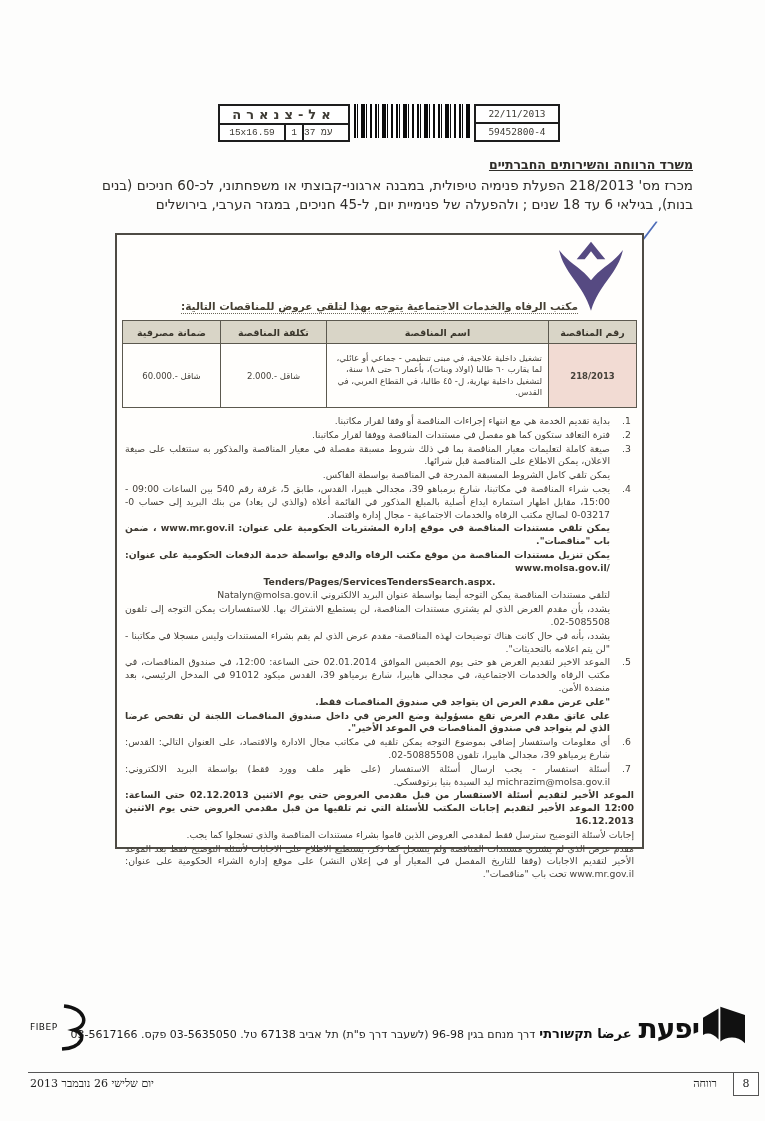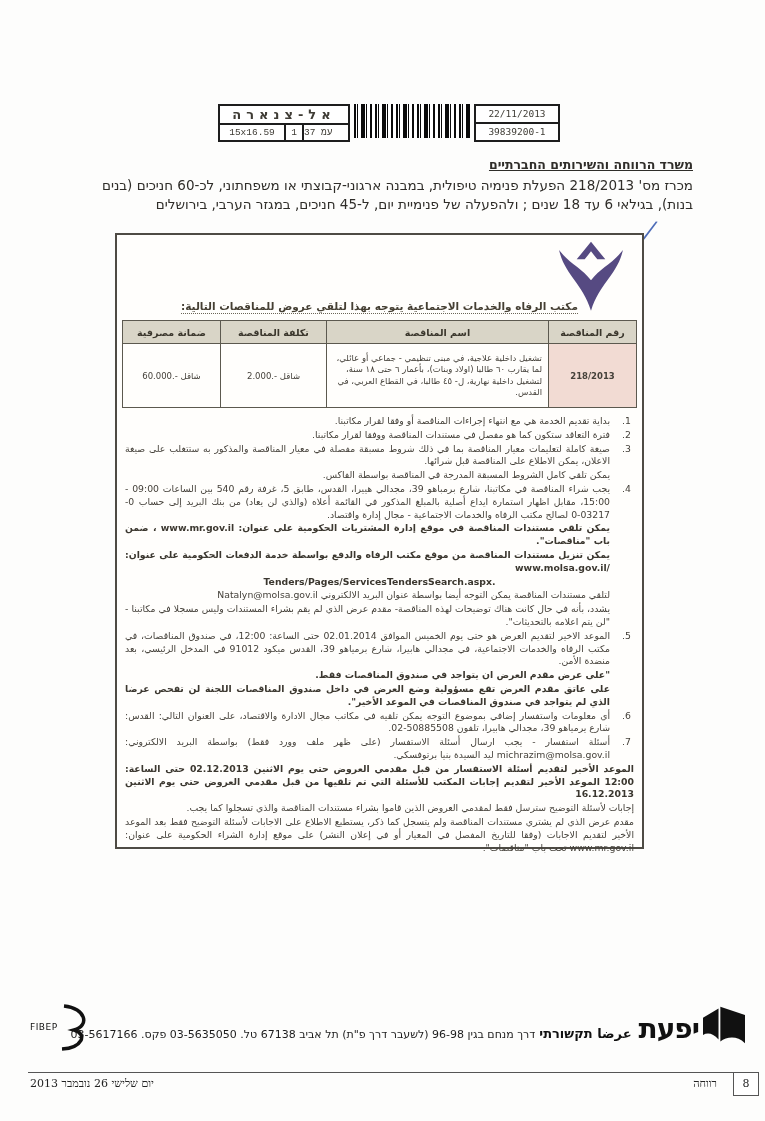--- a/index.html
+++ b/index.html
@@ -82,21 +82,21 @@
       <div class="stamp-title">אל-צנארה</div>
       <div class="stamp-row">
         <div class="stamp-c1">15x16.59</div>
         <div class="stamp-c2">1</div>
         <div class="stamp-c3" dir="rtl">עמ 37</div>
       </div>
     </div>
     <div class="barcode"></div>
     <div class="stamp-right">
       <div>22/11/2013</div>
-      <div>39839200-1</div>
+      <div>59452800-4</div>
     </div>
   </div>
 
   <div class="intro">
     <div class="intro-title">משרד הרווחה והשירותים החברתיים</div>
     <div class="intro-line">מכרז מס' 218/2013 הפעלת פנימיה טיפולית, במבנה ארגוני-קבוצתי או משפחתוני, לכ-60 חניכים (בנים</div>
     <div class="intro-line">בנות), בגילאי 6 עד 18 שנים ; ולהפעלה של פנימיית יום, ל-45 חניכים, במגזר הערבי, בירושלים</div>
   </div>
 
   <div class="pen-mark">/</div>
@@ -174,20 +174,24 @@
   <div class="para bold center">
     <span class="para-num"></span>
     <span class="para-text">.Tenders/Pages/ServicesTendersSearch.aspx</span>
   </div>
 
   <div class="para">
     <span class="para-num"></span>
     <span class="para-text">لتلقي مستندات المناقصة يمكن التوجه أيضا بواسطة عنوان البريد الالكتروني Natalyn@molsa.gov.il</span>
   </div>
 
+  <div class="para">
+    <span class="para-num"></span>
+    <span class="para-text">يشدد، بأن مقدم العرض الذي لم يشتري مستندات المناقصة، لن يستطيع الاشتراك بها. للاستفسارات يمكن التوجه إلى تلفون 5085508-02.</span>
+  </div>
 
   <div class="para">
     <span class="para-num"></span>
     <span class="para-text">يشدد، بأنه في حال كانت هناك توضيحات لهذه المناقصة- مقدم عرض الذي لم يقم بشراء المستندات وليس مسجلا في مكاتبنا - "لن يتم اعلامه بالتحديثات".</span>
   </div>
 
   <div class="para">
     <span class="para-num">5.</span>
     <span class="para-text">الموعد الاخير لتقديم العرض هو حتى يوم الخميس الموافق 02.01.2014 حتى الساعة: 12:00، في صندوق المناقصات، في مكتب الرفاه والخدمات الاجتماعية، في مجدالي هابيرا، شارع برمياهو 39، القدس ميكود 91012 في المدخل الرئيسي، بعد منضدة الأمن.</span>
   </div>

